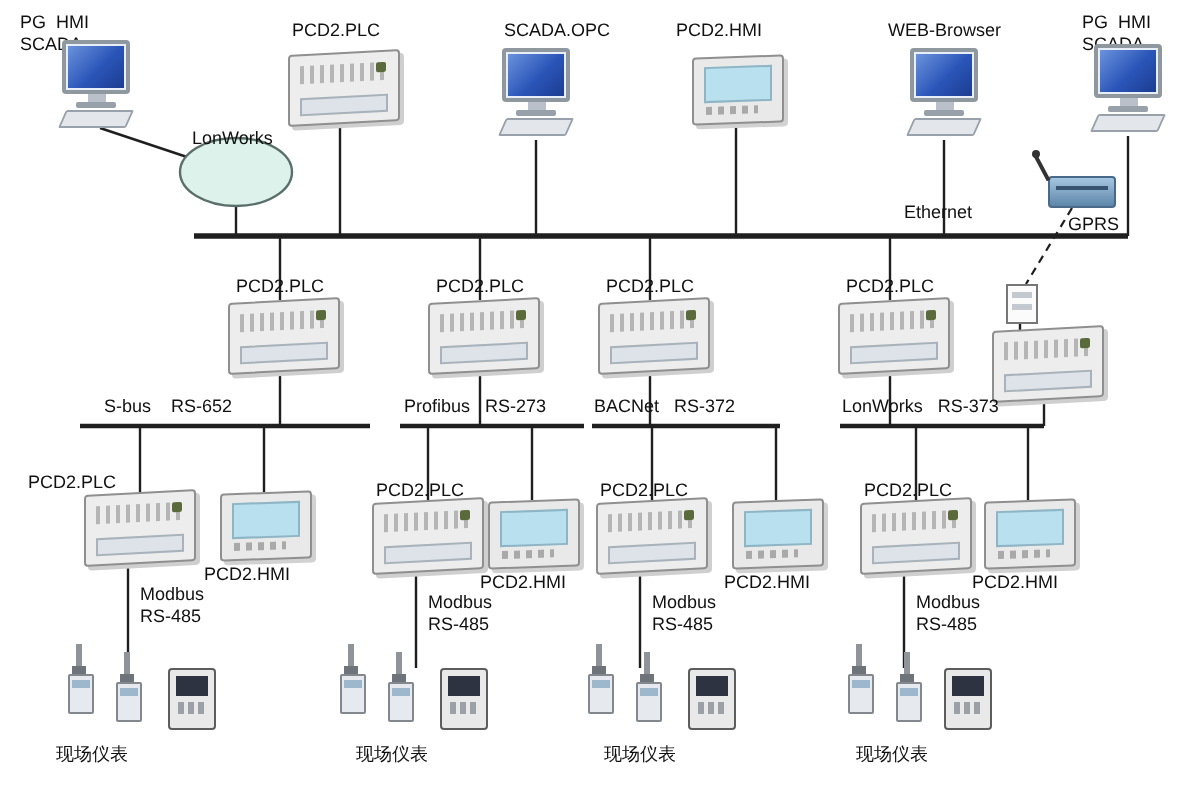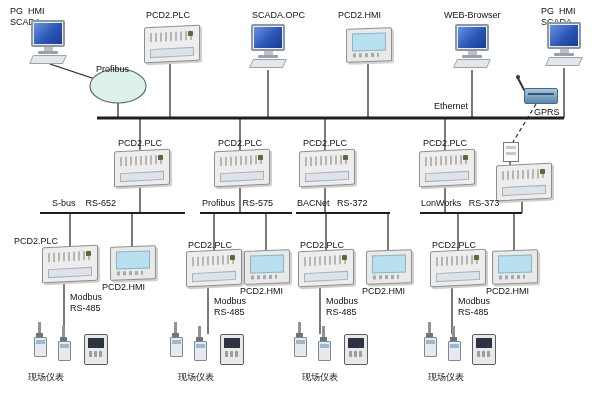--- a/index.html
+++ b/index.html
@@ -113,22 +113,22 @@
   </svg>
 
   <div class="lbl" style="left:10px;top:6px">PG  HMI
 SCADA</div>
   <div class="lbl" style="left:146px;top:10px">PCD2.PLC</div>
   <div class="lbl" style="left:252px;top:10px">SCADA.OPC</div>
   <div class="lbl" style="left:338px;top:10px">PCD2.HMI</div>
   <div class="lbl" style="left:444px;top:10px">WEB-Browser</div>
   <div class="lbl" style="left:541px;top:6px">PG  HMI
 SCADA</div>
-  <div class="lbl" style="left:96px;top:64px">Profibus</div>
-  <div class="lbl" style="left:434px;top:101px">Ethernet</div>
+  <div class="lbl" style="left:96px;top:64px">LonWorks</div>
+  <div class="lbl" style="left:452px;top:101px">Ethernet</div>
   <div class="lbl" style="left:534px;top:107px">GPRS</div>
 
   <div class="computer" style="left:28px;top:20px">
     <div class="monitor"></div>
     <div class="stand"></div>
     <div class="base"></div>
     <div class="kb"></div>
   </div>
   <div class="plc" style="left:144px;top:26px">
     <div class="vents"></div>
@@ -191,21 +191,21 @@
       <div class="led"></div>
       <div class="strip"></div>
   </div>
   <div class="plc" style="left:419px;top:150px">
     <div class="vents"></div>
       <div class="led"></div>
       <div class="strip"></div>
   </div>
 
   <div class="lbl" style="left:52px;top:198px">S-bus    RS-652</div>
-  <div class="lbl" style="left:202px;top:198px">Profibus   RS-575</div>
+  <div class="lbl" style="left:202px;top:198px">Profibus   RS-273</div>
   <div class="lbl" style="left:297px;top:198px">BACNet   RS-372</div>
   <div class="lbl" style="left:421px;top:198px">LonWorks   RS-373</div>
 
   <div class="lbl" style="left:14px;top:236px">PCD2.PLC</div>
   <div class="plc" style="left:42px;top:246px">
     <div class="vents"></div>
       <div class="led"></div>
       <div class="strip"></div>
   </div>
   <div class="hmi" style="left:110px;top:246px">

